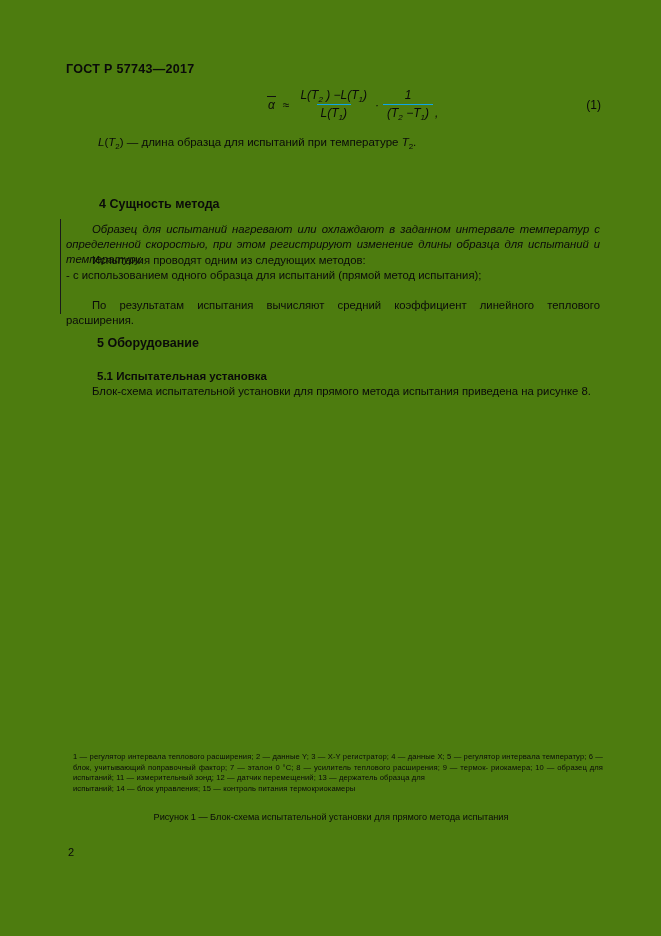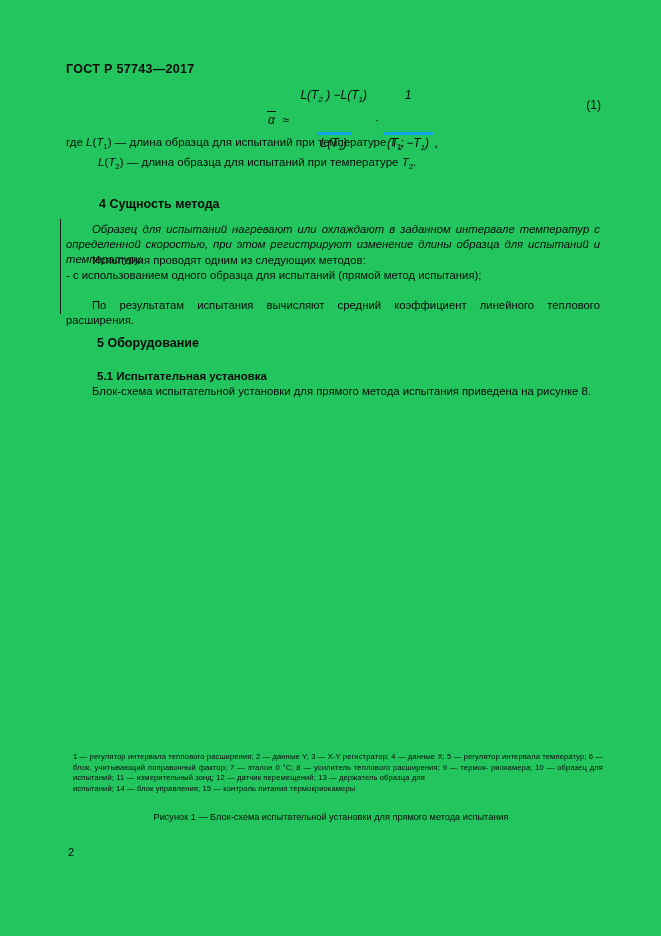--- a/index.html
+++ b/index.html
@@ -4,21 +4,21 @@
 <style>
   html, body {
     margin: 0;
     padding: 0;
     background: #fafafa;
   }
   .page {
     position: relative;
     width: 661px;
     height: 936px;
-    background: #22c55e;
+    background: #4d7c0f;
     font-family: "Liberation Sans", sans-serif;
     color: #0a0a0a;
     overflow: hidden;
   }
   .header-code {
     position: absolute;
     left: 66px;
     top: 62px;
     font-size: 12.5px;
     font-weight: bold;
@@ -49,24 +49,23 @@
     left: 1px; right: 1px; top: -2px;
     border-top: 1px solid #111;
   }
   .frac {
     display: inline-flex;
     flex-direction: column;
     align-items: center;
     vertical-align: middle;
     margin: 0 2px;
     line-height: 1.25;
-    gap: 28px;
   }
   .frac .num { padding: 0 4px 1px 4px; }
-  .frac .den { padding: 1px 4px 0 4px; border-top: 3px solid #0ea5e9; }
+  .frac .den { padding: 1px 4px 0 4px; border-top: 1px solid #0ea5e9; }
   .eqno {
     position: absolute;
     right: 0;
     top: 10px;
     font-size: 12px;
     font-style: normal;
   }
   sub { font-size: 8px; vertical-align: baseline; position: relative; top: 3px; }
 
   .where {
@@ -162,21 +161,20 @@
       <span class="frac">
         <span class="num">1</span>
         <span class="den">(T<sub>2</sub>&nbsp;−T<sub>1</sub>)</span>
       </span>
       <span style="align-self:flex-end; padding-bottom:1px;">,</span>
     </div>
     <div class="eqno">(1)</div>
   </div>
 
   <div class="where">
-    <span>где <span class="it">L</span>(<span class="it">T</span><sub>1</sub>) — длина образца для испытаний при температуре <span class="it">T</span><sub>1</sub>;</span>
     <span class="indent"><span class="it">L</span>(<span class="it">T</span><sub>2</sub>) — длина образца для испытаний при температуре <span class="it">T</span><sub>2</sub>.</span>
   </div>
 
   <div class="h2" style="left:99px; top:197px;">4  Сущность метода</div>
   <div class="changebar"></div>
 
   <div class="body" style="left:66px; top:222px; width:534px;">
     <span class="p-ind" style="display:block;font-style:italic;">Образец для испытаний нагревают или охлаждают в заданном интервале температур с определенной скоростью, при этом регистрируют изменение длины образца для испытаний и температуру.</span>
   </div>
   <div class="body" style="left:66px; top:253px; width:534px;">

